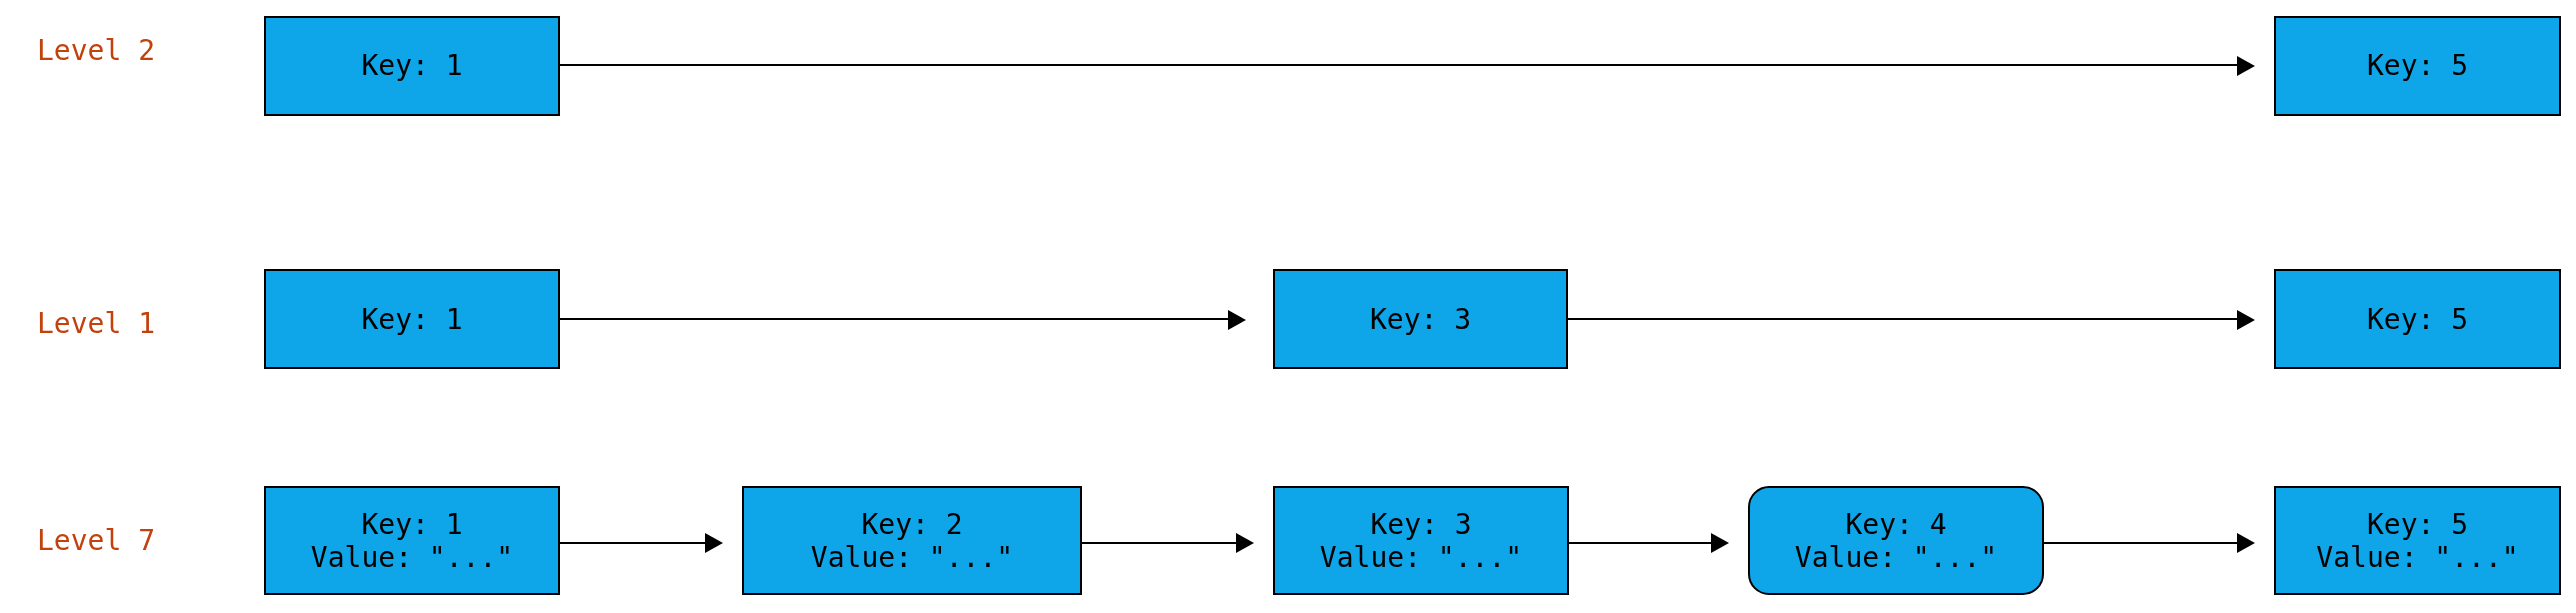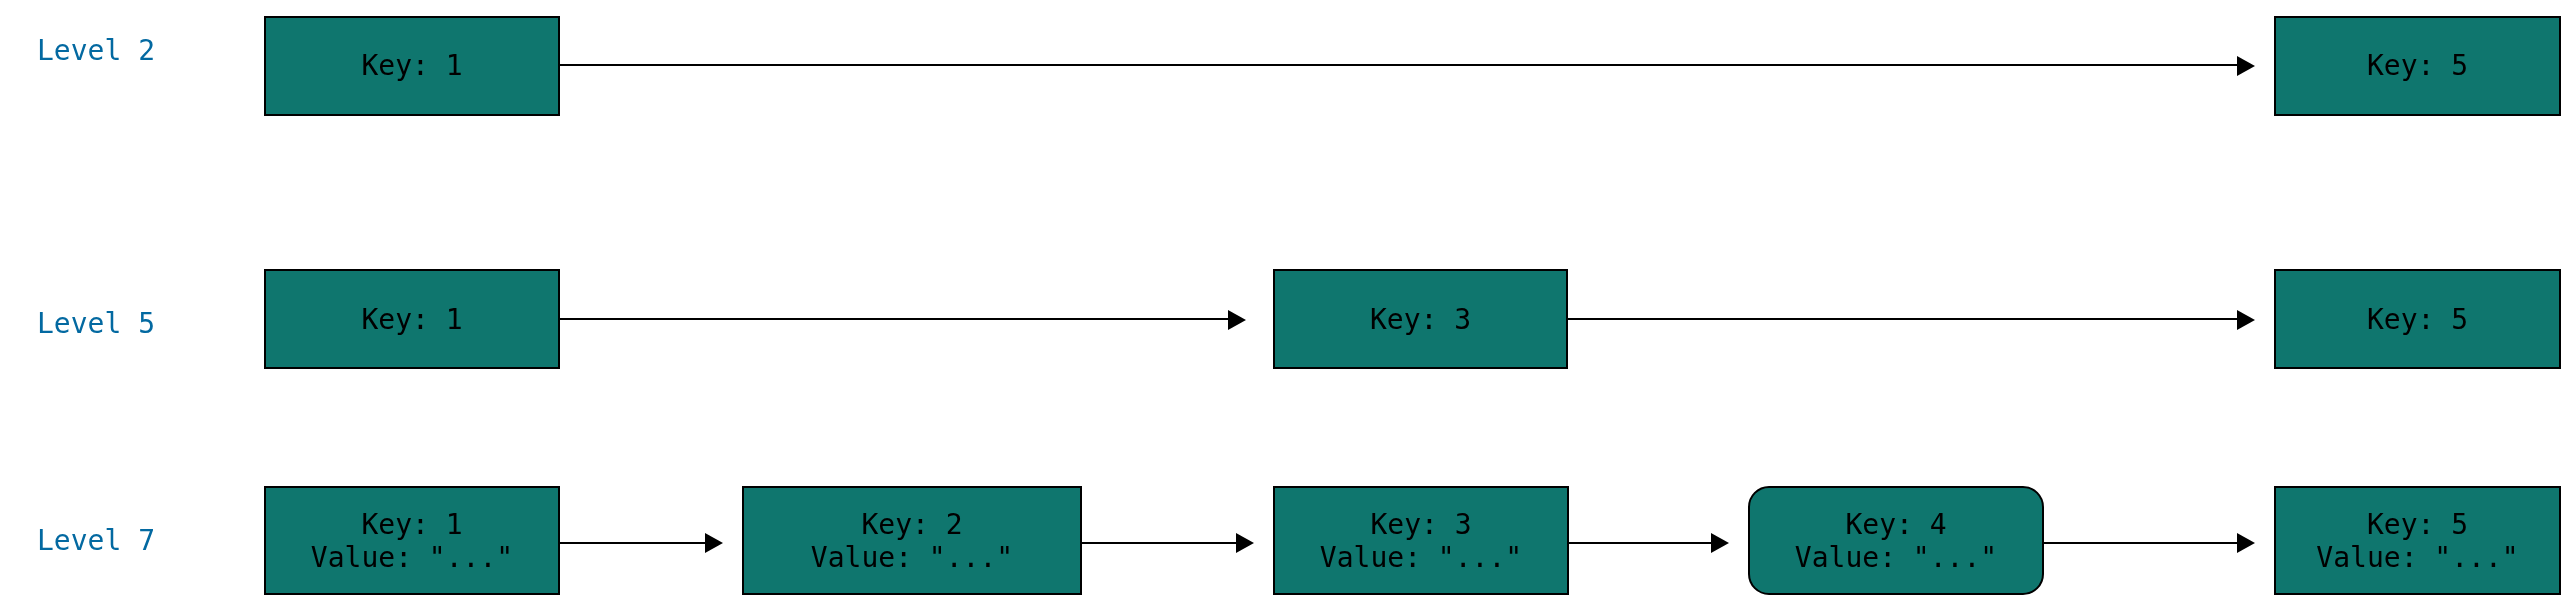--- a/index.html
+++ b/index.html
@@ -15,28 +15,28 @@
     position: relative;
     width: 2576px;
     height: 614px;
     background: #ffffff;
     overflow: hidden;
   }
   .level-label {
     position: absolute;
     font-size: 28px;
     line-height: 28px;
-    color: #0369a1;
+    color: #c2410c;
     white-space: pre;
     letter-spacing: 0px;
   }
   .node {
     position: absolute;
     box-sizing: border-box;
-    background: #0f766e;
+    background: #0ea5e9;
     border: 2.8px solid #000000;
     display: flex;
     flex-direction: column;
     align-items: center;
     justify-content: center;
     text-align: left;
   }
   .node-line {
     font-size: 28px;
     line-height: 33px;
@@ -63,21 +63,21 @@
 <div id="diagram" style="background: rgb(255, 255, 255);">
     <div class="level-label" style="left: 37px; top: 37px;">Level 2</div>
     <div class="link" style="left: 560px; top: 64px; width: 1679px;"></div>
     <div class="arrowhead" style="left: 2237px; top: 56px;"></div>
     <div class="node" style="left: 264px; top: 15.7px; width: 296px; height: 100px; border-color: rgb(0, 0, 0);">
       <div class="node-line">Key: 1</div>
     </div>
     <div class="node" style="left: 2274px; top: 15.7px; width: 287px; height: 100px; border-color: rgb(0, 0, 0);">
       <div class="node-line">Key: 5</div>
     </div>
-    <div class="level-label" style="left: 37px; top: 310px;">Level 5</div>
+    <div class="level-label" style="left: 37px; top: 310px;">Level 1</div>
     <div class="link" style="left: 560px; top: 318px; width: 670px;"></div>
     <div class="arrowhead" style="left: 1228px; top: 310px;"></div>
     <div class="link" style="left: 1568px; top: 318px; width: 671px;"></div>
     <div class="arrowhead" style="left: 2237px; top: 310px;"></div>
     <div class="node" style="left: 264px; top: 269px; width: 296px; height: 100px; border-color: rgb(0, 0, 0);">
       <div class="node-line">Key: 1</div>
     </div>
     <div class="node" style="left: 1273px; top: 269px; width: 295px; height: 100px; border-color: rgb(0, 0, 0);">
       <div class="node-line">Key: 3</div>
     </div>

